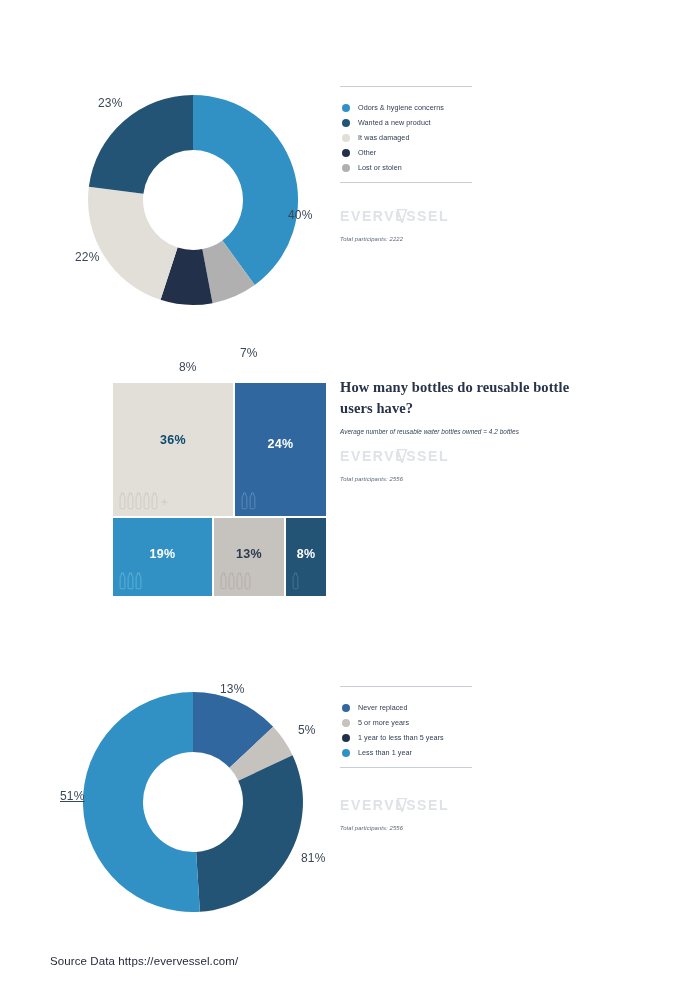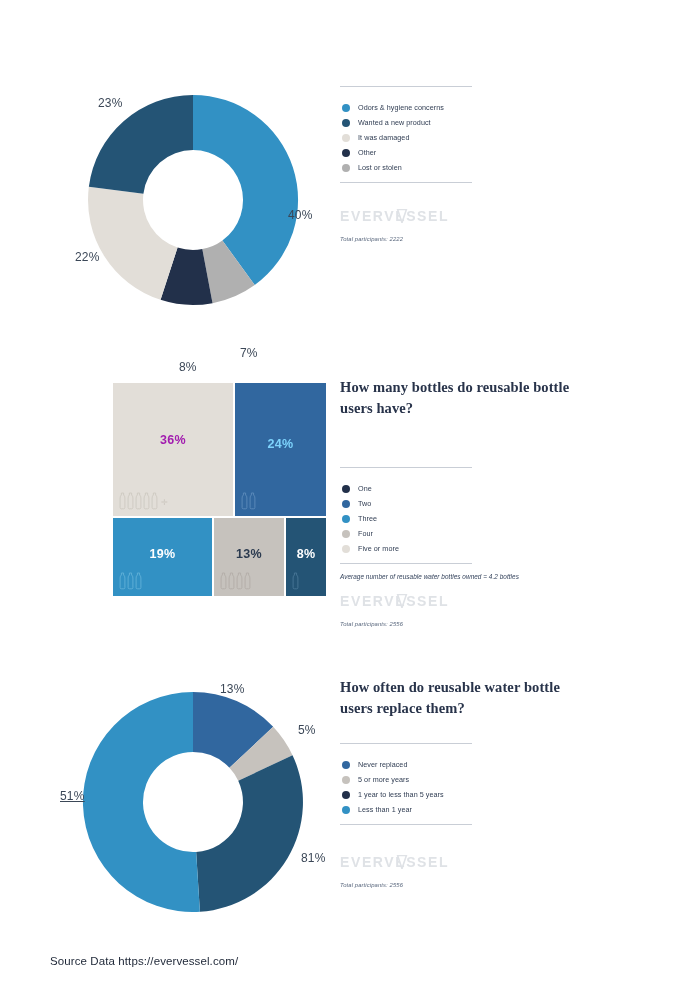--- a/index.html
+++ b/index.html
@@ -236,21 +236,21 @@
       <div class="participants" style="margin-top:11px">Total participants: 2222</div>
     </div>
   </div>
 
   <div class="section" id="section-2">
 
     <div class="viz-col">
       <div class="treemap">
 
         <div class="tm-cell" style="left:0; top:0; width:122px; height:135px; background:#e2ded8;">
-          <span class="tm-pct" style="color:#a21caf; margin-bottom:20px;">36%</span>
+          <span class="tm-pct" style="color:#0c4a6e; margin-bottom:20px;">36%</span>
           <span class="tm-icons">
             <svg width="7" height="18" viewBox="0 0 7 18">
                 <path d="M2.4 1 h2.2 v2 q1.3 0.8 1.3 3 v9.5 q0 1.3 -1.2 1.3 h-2.4 q-1.2 0 -1.2 -1.3 v-9.5 q0 -2.2 1.3 -3 z" fill="none" stroke="#cdc8c1" stroke-width="0.9"></path>
               </svg>
             <svg width="7" height="18" viewBox="0 0 7 18">
                 <path d="M2.4 1 h2.2 v2 q1.3 0.8 1.3 3 v9.5 q0 1.3 -1.2 1.3 h-2.4 q-1.2 0 -1.2 -1.3 v-9.5 q0 -2.2 1.3 -3 z" fill="none" stroke="#cdc8c1" stroke-width="0.9"></path>
               </svg>
             <svg width="7" height="18" viewBox="0 0 7 18">
                 <path d="M2.4 1 h2.2 v2 q1.3 0.8 1.3 3 v9.5 q0 1.3 -1.2 1.3 h-2.4 q-1.2 0 -1.2 -1.3 v-9.5 q0 -2.2 1.3 -3 z" fill="none" stroke="#cdc8c1" stroke-width="0.9"></path>
               </svg>
@@ -258,21 +258,21 @@
                 <path d="M2.4 1 h2.2 v2 q1.3 0.8 1.3 3 v9.5 q0 1.3 -1.2 1.3 h-2.4 q-1.2 0 -1.2 -1.3 v-9.5 q0 -2.2 1.3 -3 z" fill="none" stroke="#cdc8c1" stroke-width="0.9"></path>
               </svg>
             <svg width="7" height="18" viewBox="0 0 7 18">
                 <path d="M2.4 1 h2.2 v2 q1.3 0.8 1.3 3 v9.5 q0 1.3 -1.2 1.3 h-2.4 q-1.2 0 -1.2 -1.3 v-9.5 q0 -2.2 1.3 -3 z" fill="none" stroke="#cdc8c1" stroke-width="0.9"></path>
               </svg>
             <span class="tm-plus" style="color:#cdc8c1">✛</span>
           </span>
         </div>
 
         <div class="tm-cell" style="left:122px; top:0; width:93px; height:135px; background:#31679f;">
-          <span class="tm-pct" style="color:#7dd3fc; margin-bottom:12px;">24%</span>
+          <span class="tm-pct" style="color:#ffffff; margin-bottom:12px;">24%</span>
           <span class="tm-icons">
             <svg width="7" height="18" viewBox="0 0 7 18">
                 <path d="M2.4 1 h2.2 v2 q1.3 0.8 1.3 3 v9.5 q0 1.3 -1.2 1.3 h-2.4 q-1.2 0 -1.2 -1.3 v-9.5 q0 -2.2 1.3 -3 z" fill="none" stroke="#5d8cbb" stroke-width="0.9"></path>
               </svg>
             <svg width="7" height="18" viewBox="0 0 7 18">
                 <path d="M2.4 1 h2.2 v2 q1.3 0.8 1.3 3 v9.5 q0 1.3 -1.2 1.3 h-2.4 q-1.2 0 -1.2 -1.3 v-9.5 q0 -2.2 1.3 -3 z" fill="none" stroke="#5d8cbb" stroke-width="0.9"></path>
               </svg>
           </span>
         </div>
 
@@ -317,42 +317,20 @@
               </svg>
           </span>
         </div>
 
       </div>
     </div>
 
     <div class="text-col">
       <h2 class="heading" style="margin-top:15px">How many bottles do reusable bottle users have?</h2>
 
-      <div class="legend" style="margin-top:48px">
-        <div class="legend-row">
-          <span class="legend-dot" style="background:#22304a"></span>
-          <span class="legend-label">One</span>
-        </div>
-        <div class="legend-row">
-          <span class="legend-dot" style="background:#31679f"></span>
-          <span class="legend-label">Two</span>
-        </div>
-        <div class="legend-row">
-          <span class="legend-dot" style="background:#3291c4"></span>
-          <span class="legend-label">Three</span>
-        </div>
-        <div class="legend-row">
-          <span class="legend-dot" style="background:#c6c2bd"></span>
-          <span class="legend-label">Four</span>
-        </div>
-        <div class="legend-row">
-          <span class="legend-dot" style="background:#e2ded8"></span>
-          <span class="legend-label">Five or more</span>
-        </div>
-      </div>
 
       <div class="note">Average number of reusable water bottles owned = 4.2 bottles</div>
 
       <div class="brand" style="margin-top:14px">
         <svg width="130" height="14" viewBox="0 0 130 14">
           <text x="0" y="12" font-family="Liberation Sans, sans-serif" font-size="14" font-weight="bold" letter-spacing="1.6" fill="#dfe2e6">EVERVESSEL</text>
           <path d="M58 0 L66 0 L62 13 Z" fill="#ffffff"></path>
           <path d="M57.6 0.4 L66.4 0.4 L62 13.6 Z" fill="none" stroke="#dfe2e6" stroke-width="1.6"></path>
         </svg>
       </div>
@@ -378,21 +356,20 @@
           </g>
         </svg>
         <div class="donut-label" style="left:160px; top:20px;">13%</div>
         <div class="donut-label" style="left:238px; top:61px;">5%</div>
         <div class="donut-label" style="left:241px; top:189px;">81%</div>
         <div class="donut-label" style="left:0px; top:127px;text-decoration:underline;">51%</div>
       </div>
     </div>
 
     <div class="text-col">
-      <h2 class="heading" style="margin-top:15px">How often do reusable water bottle users replace them?</h2>
 
       <div class="legend" style="margin-top:24px">
         <div class="legend-row">
           <span class="legend-dot" style="background:#31679f"></span>
           <span class="legend-label">Never replaced</span>
         </div>
         <div class="legend-row">
           <span class="legend-dot" style="background:#c6c2bd"></span>
           <span class="legend-label">5 or more years</span>
         </div>

